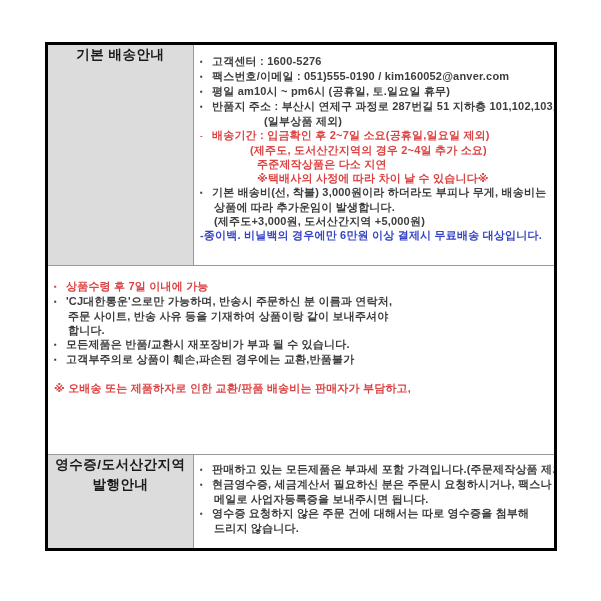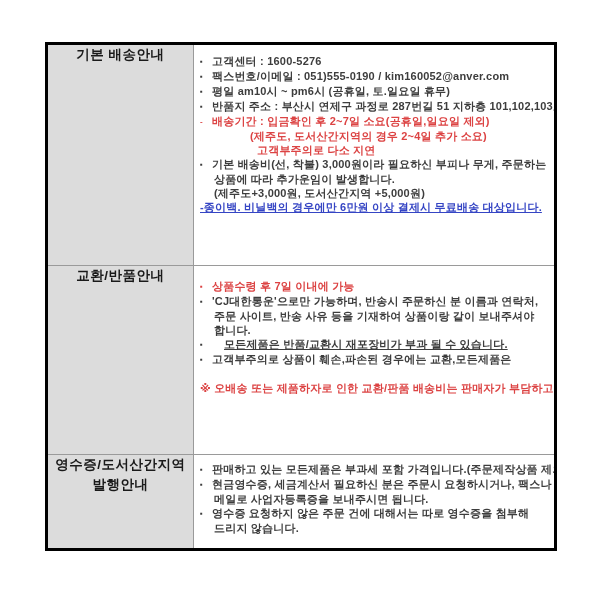--- a/index.html
+++ b/index.html
@@ -35,62 +35,61 @@
   .line{
     font-size:11px;font-weight:700;line-height:14px;color:#3d3d3d;
     white-space:pre;letter-spacing:0.2px;
   }
   .line .bullet{
     display:inline-block;width:12px;font-size:8px;vertical-align:1px;
     text-align:left;
   }
   .line.red{color:#dc4343;}
   .line.blue{color:#3545c4;}
-  .line.blue .txt{text-decoration:underline;}
-  .line.black-underline .txt{text-decoration:underline;margin-left:12px;}
+  .line.blue .txt{}
+  .line.black-underline .txt{}
   .line.ind1{padding-left:14px;}
   .line.ind2{padding-left:50px;}
   .line.ind3{padding-left:57px;}
   .line.ind4{padding-left:64px;}
 </style>
 </head>
 <body>
 
 <div class="board">
 
   <div class="row row-1">
     <div class="head">
       <span>기본 배송안내</span>
     </div>
     <div class="content">
         <div class="line black"><span class="bullet">▪</span><span class="txt">고객센터 : 1600-5276</span></div>
         <div class="line black"><span class="bullet">▪</span><span class="txt">팩스번호/이메일 : 051)555-0190 / kim160052@anver.com</span></div>
         <div class="line black"><span class="bullet">▪</span><span class="txt">평일 am10시 ~ pm6시 (공휴일, 토.일요일 휴무)</span></div>
         <div class="line black"><span class="bullet">▪</span><span class="txt">반품지 주소 : 부산시 연제구 과정로 287번길 51 지하층 101,102,103호</span></div>
+        <div class="line black ind4"><span class="txt">(일부상품 제외)</span></div>
         <div class="line red"><span class="bullet">-</span><span class="txt">배송기간 : 입금확인 후 2~7일 소요(공휴일,일요일 제외)</span></div>
         <div class="line red ind2"><span class="txt">(제주도, 도서산간지역의 경우 2~4일 추가 소요)</span></div>
-        <div class="line red ind3"><span class="txt">고객부주의로 다소 지연</span></div>
-        <div class="line black"><span class="bullet">▪</span><span class="txt">기본 배송비(선, 착불) 3,000원이라 필요하신 부피나 무게, 주문하는</span></div>
+        <div class="line red ind3"><span class="txt">주준제작상품은 다소 지연</span></div>
+        <div class="line red ind3"><span class="txt">※택배사의 사정에 따라 차이 날 수 있습니다※</span></div>
+        <div class="line black"><span class="bullet">▪</span><span class="txt">기본 배송비(선, 착불) 3,000원이라 하더라도 부피나 무게, 배송비는</span></div>
         <div class="line black ind1"><span class="txt">상품에 따라 추가운임이 발생합니다.</span></div>
         <div class="line black ind1"><span class="txt">(제주도+3,000원, 도서산간지역 +5,000원)</span></div>
         <div class="line blue"><span class="txt">-종이백. 비닐백의 경우에만 6만원 이상 결제시 무료배송 대상입니다.</span></div>
       </div>
   </div>
 
   <div class="row row-2">
-    <div class="head">
-      <span>교환/반품안내</span>
-    </div>
     <div class="content">
         <div class="line red"><span class="bullet">▪</span><span class="txt">상품수령 후 7일 이내에 가능</span></div>
         <div class="line black"><span class="bullet">▪</span><span class="txt">'CJ대한통운'으로만 가능하며, 반송시 주문하신 분 이름과 연락처,</span></div>
         <div class="line black ind1"><span class="txt">주문 사이트, 반송 사유 등을 기재하여 상품이랑 같이 보내주셔야</span></div>
         <div class="line black ind1"><span class="txt">합니다.</span></div>
         <div class="line black-underline"><span class="bullet">▪</span><span class="txt">모든제품은 반품/교환시 재포장비가 부과 될 수 있습니다.</span></div>
-        <div class="line black"><span class="bullet">▪</span><span class="txt">고객부주의로 상품이 훼손,파손된 경우에는 교환,모든제품은</span></div>
+        <div class="line black"><span class="bullet">▪</span><span class="txt">고객부주의로 상품이 훼손,파손된 경우에는 교환,반품불가</span></div>
         <div class="line black"><span class="txt">&nbsp;</span></div>
         <div class="line red"><span class="txt">※ 오배송 또는 제품하자로 인한 교환/판품 배송비는 판매자가 부담하고,</span></div>
       </div>
   </div>
 
   <div class="row row-3">
     <div class="head">
       <span>영수증/도서산간지역
 발행안내</span>
     </div>

